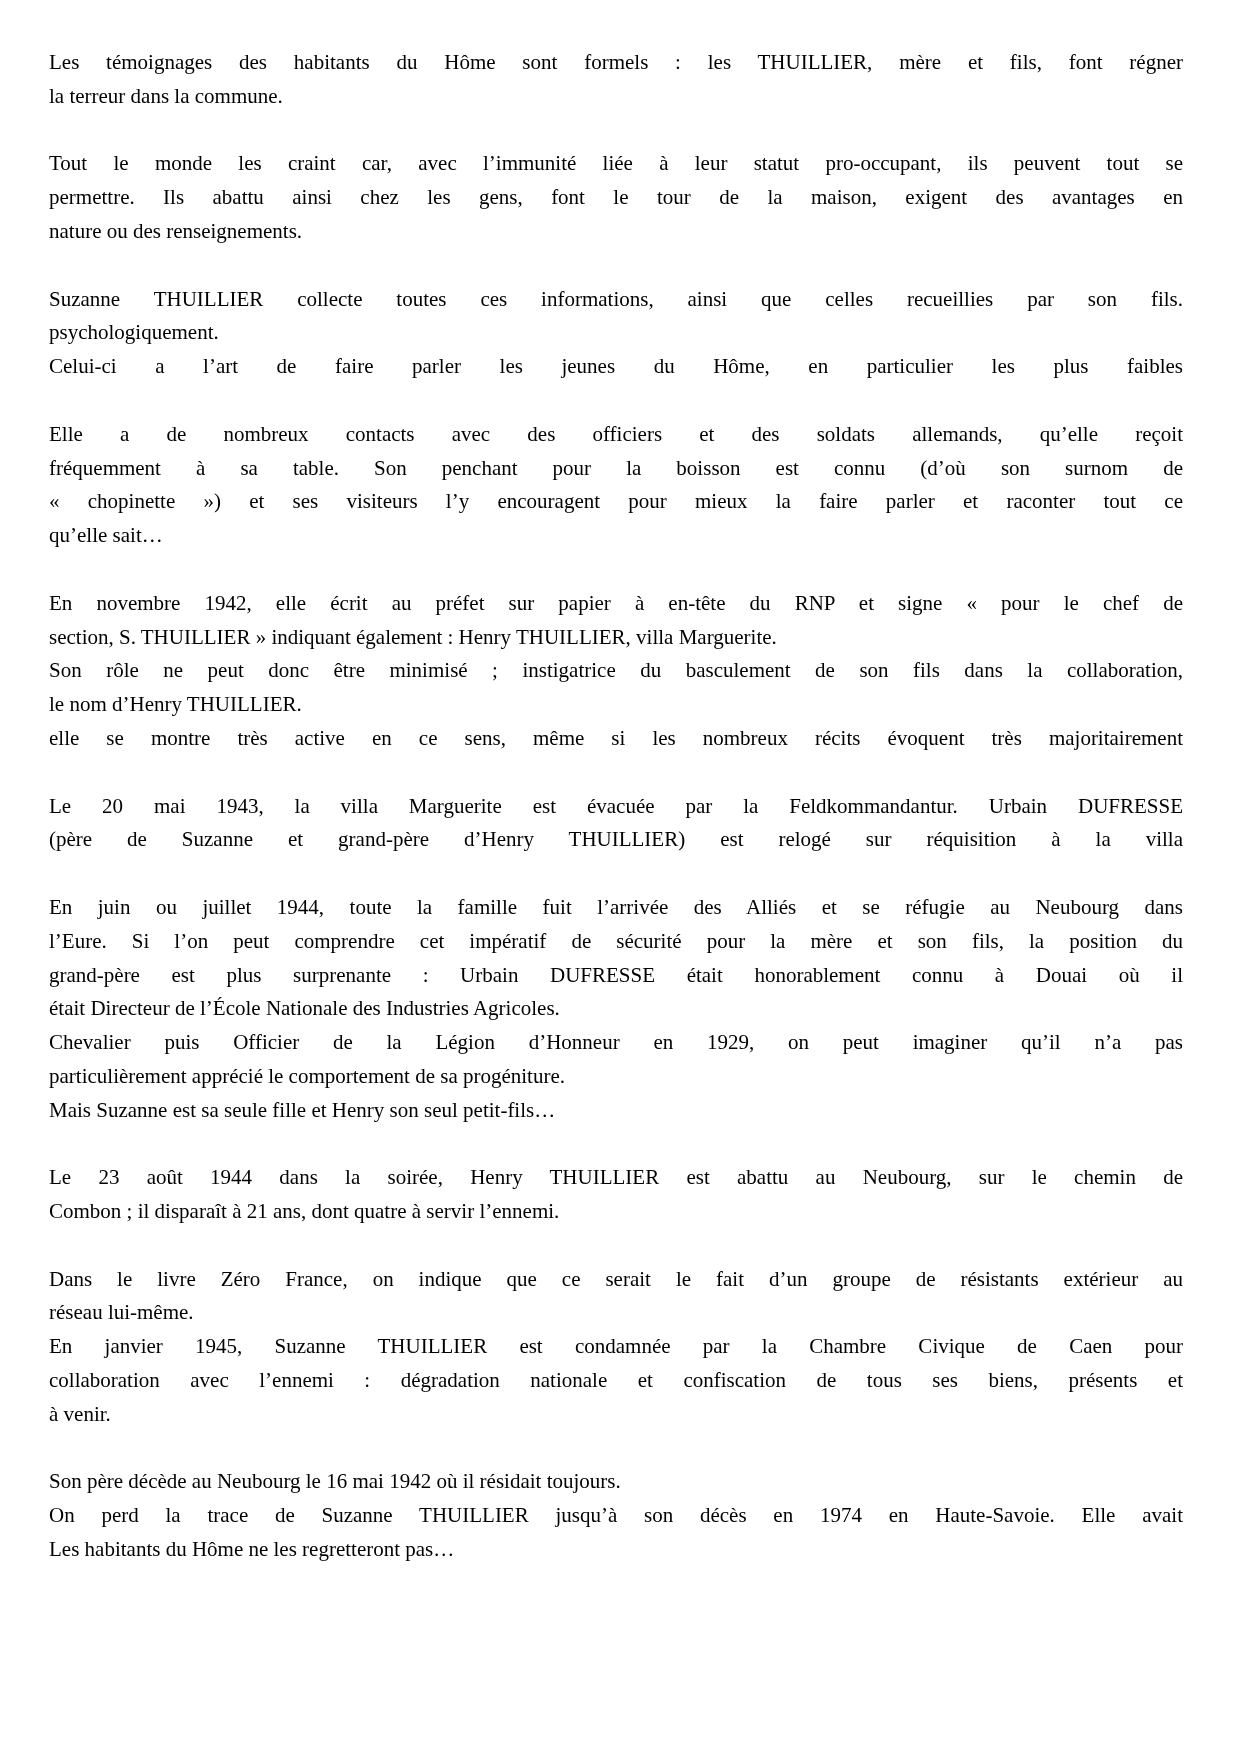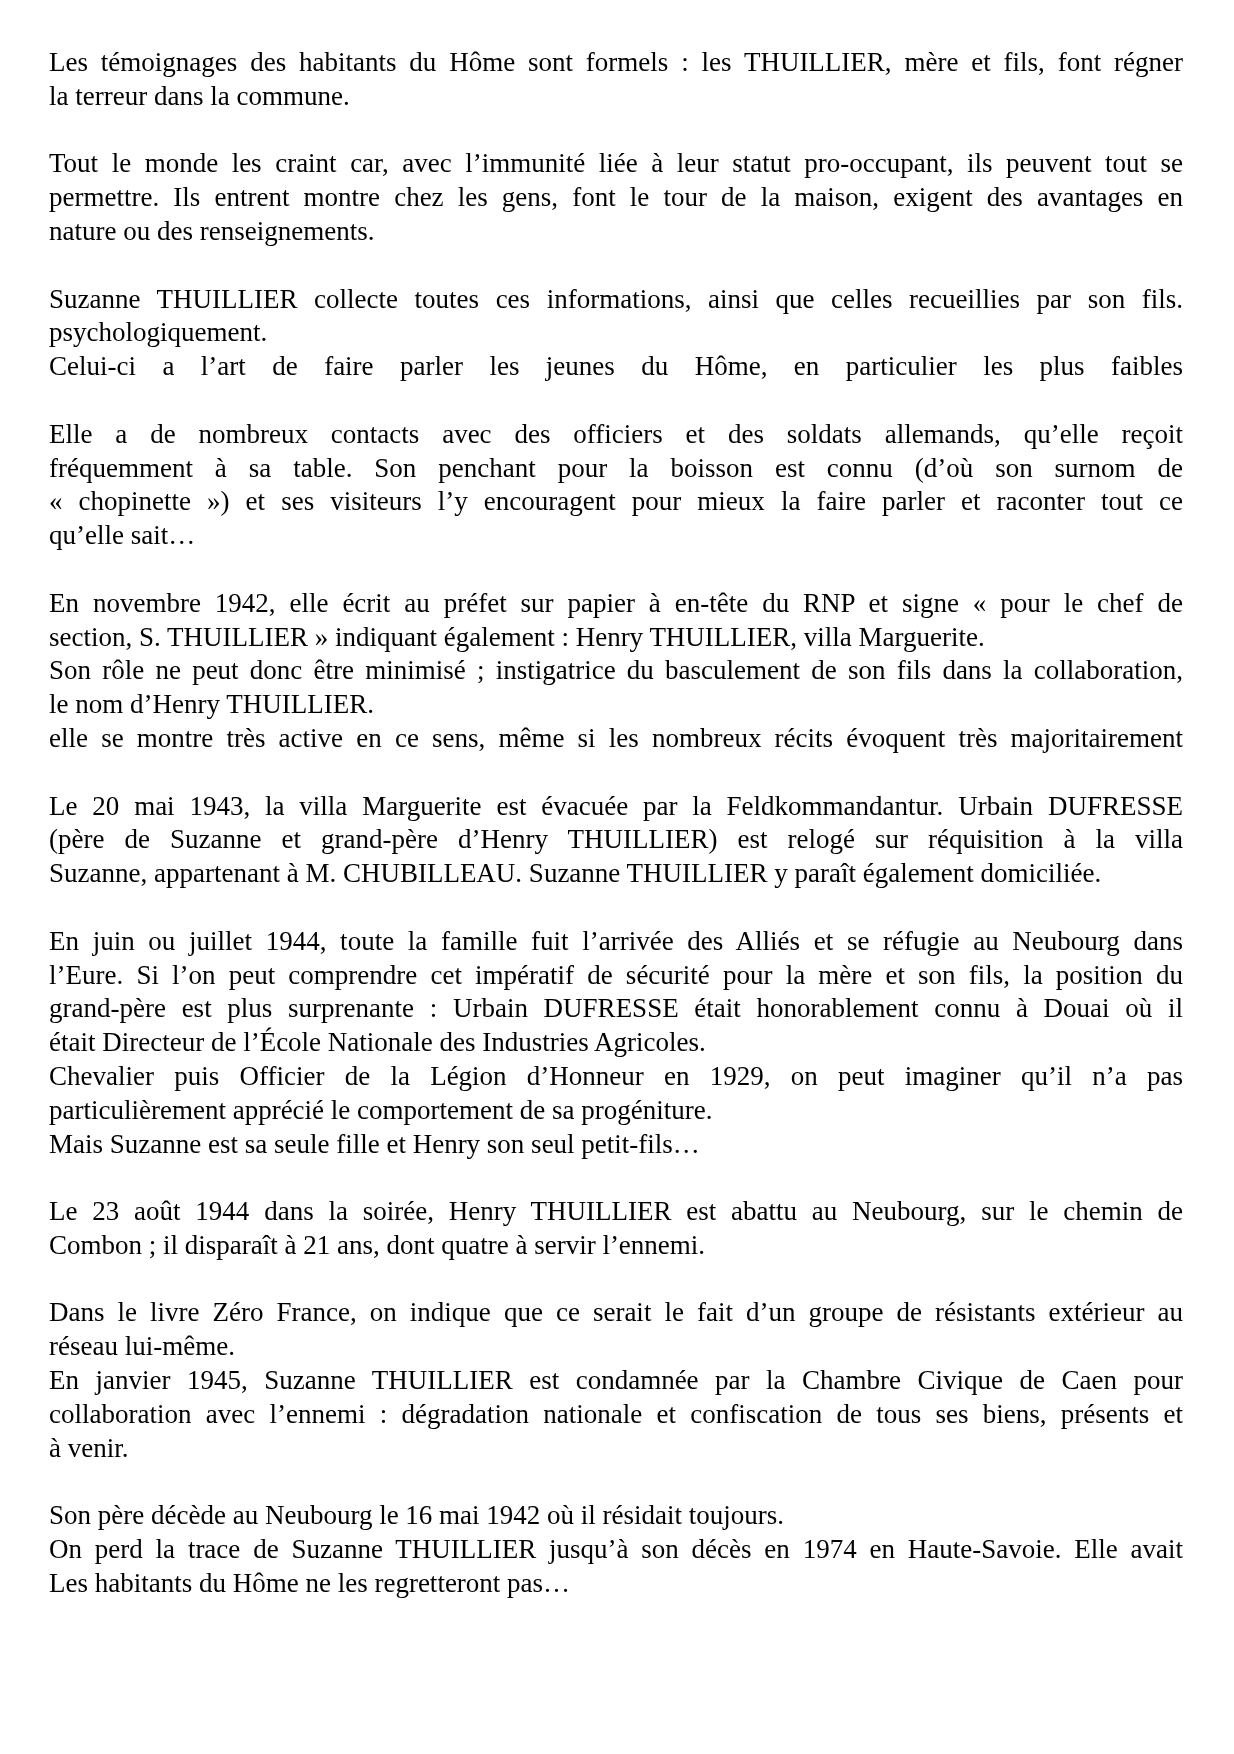--- a/index.html
+++ b/index.html
@@ -1,38 +1,38 @@
 <!DOCTYPE html>
 <html><head>
   <meta charset="utf-8">
   <style>
     html, body { margin: 0; padding: 0; background: #ffffff; }
     body { width: 1234px; height: 1754px; overflow: hidden; position: relative; }
     .page {
       position: absolute; left: 49px; top: 46px; width: 1134px;
       font-family: "Liberation Serif", serif;
-      font-size: 27px; line-height: 33.8px; color: #000000;
+      font-size: 21px; line-height: 33.8px; color: #000000;
       text-align: justify;
     }
     .para { margin: 0 0 33.8px 0; }
     .line { display: block; }
     .line.just { text-align: justify; text-align-last: justify; }
     .line.left { text-align: left; text-align-last: left; }
   </style>
 </head>
 <body>
 
 <div class="page" id="page">
     <div class="para">
       <span class="line just">Les témoignages des habitants du Hôme sont formels : les THUILLIER, mère et fils, font régner</span>
       <span class="line left">la terreur dans la commune.</span>
     </div>
     <div class="para">
       <span class="line just">Tout le monde les craint car, avec l’immunité liée à leur statut pro-occupant, ils peuvent tout se</span>
-      <span class="line just">permettre. Ils entrent montre chez les gens, font le tour de la maison, exigent des avantages en</span>
+      <span class="line just">permettre. Ils abattu ainsi chez les gens, font le tour de la maison, exigent des avantages en</span>
       <span class="line left">nature ou des renseignements.</span>
     </div>
     <div class="para">
       <span class="line just">Suzanne THUILLIER collecte toutes ces informations, ainsi que celles recueillies par son fils.</span>
       <span class="line left">psychologiquement.</span>
       <span class="line just">Celui-ci a l’art de faire parler les jeunes du Hôme, en particulier les plus faibles</span>
     </div>
     <div class="para">
       <span class="line just">Elle a de nombreux contacts avec des officiers et des soldats allemands, qu’elle reçoit</span>
       <span class="line just">fréquemment à sa table. Son penchant pour la boisson est connu (d’où son surnom de</span>
@@ -42,21 +42,20 @@
     <div class="para">
       <span class="line just">En novembre 1942, elle écrit au préfet sur papier à en-tête du RNP et signe « pour le chef de</span>
       <span class="line left">section, S. THUILLIER » indiquant également : Henry THUILLIER, villa Marguerite.</span>
       <span class="line just">Son rôle ne peut donc être minimisé ; instigatrice du basculement de son fils dans la collaboration,</span>
       <span class="line left">le nom d’Henry THUILLIER.</span>
       <span class="line just">elle se montre très active en ce sens, même si les nombreux récits évoquent très majoritairement</span>
     </div>
     <div class="para">
       <span class="line just">Le 20 mai 1943, la villa Marguerite est évacuée par la Feldkommandantur. Urbain DUFRESSE</span>
       <span class="line just">(père de Suzanne et grand-père d’Henry THUILLIER) est relogé sur réquisition à la villa</span>
-      <span class="line left">Suzanne, appartenant à M. CHUBILLEAU. Suzanne THUILLIER y paraît également domiciliée.</span>
     </div>
     <div class="para">
       <span class="line just">En juin ou juillet 1944, toute la famille fuit l’arrivée des Alliés et se réfugie au Neubourg dans</span>
       <span class="line just">l’Eure. Si l’on peut comprendre cet impératif de sécurité pour la mère et son fils, la position du</span>
       <span class="line just">grand-père est plus surprenante : Urbain DUFRESSE était honorablement connu à Douai où il</span>
       <span class="line left">était Directeur de l’École Nationale des Industries Agricoles.</span>
       <span class="line just">Chevalier puis Officier de la Légion d’Honneur en 1929, on peut imaginer qu’il n’a pas</span>
       <span class="line left">particulièrement apprécié le comportement de sa progéniture.</span>
       <span class="line left">Mais Suzanne est sa seule fille et Henry son seul petit-fils…</span>
     </div>

